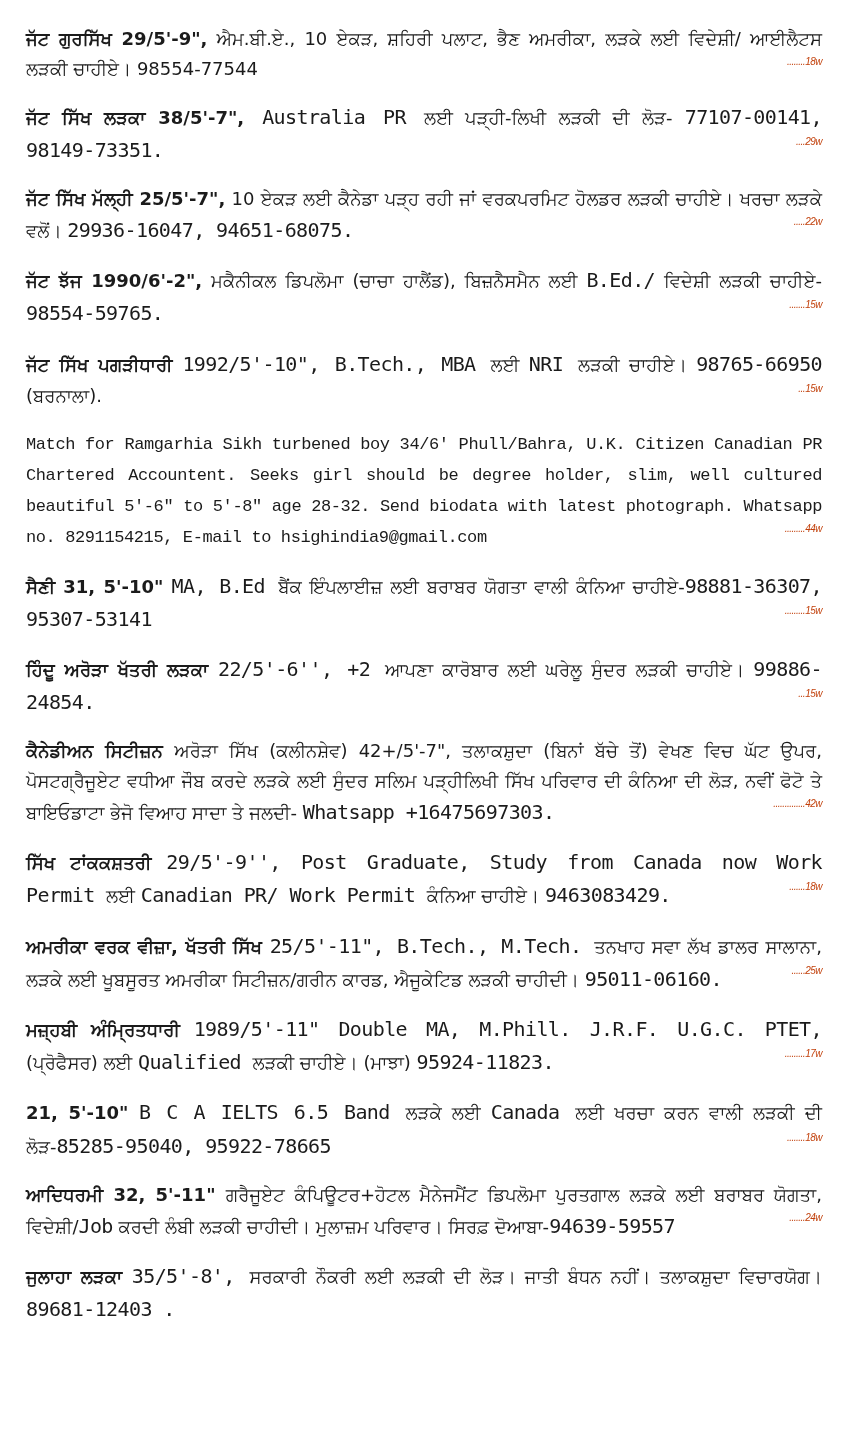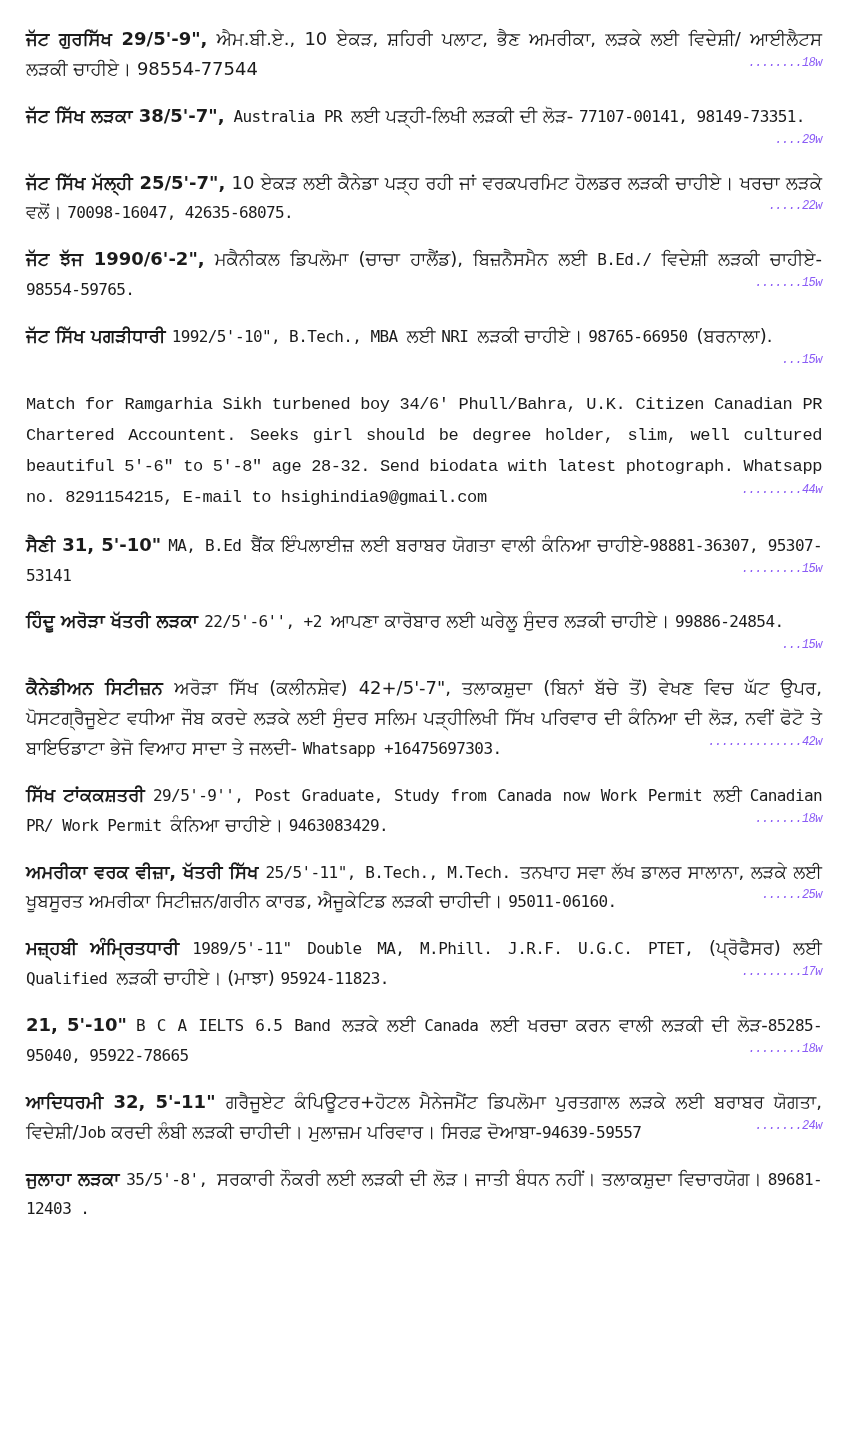--- a/index.html
+++ b/index.html
@@ -35,46 +35,46 @@
   .pb {
     font-weight: bold;
     font-family: "DejaVu Sans", sans-serif;
   }
   .p {
     font-weight: normal;
     font-family: "DejaVu Sans", sans-serif;
   }
   .en {
     font-family: "DejaVu Sans Mono", "Liberation Mono", monospace;
-    font-size: 16px;
+    font-size: 20px;
     letter-spacing: -0.6px;
   }
   .en-block {
     font-family: Liberation Mono, monospace;
     font-size: 17px;
     letter-spacing: -0.4px;
   }
   .count {
     float: right;
-    font-family: Liberation Mono, monospace;
-    font-size: 12px;
+    font-family: Liberation Sans, sans-serif;
+    font-size: 10px;
     font-style: italic;
     letter-spacing: -0.5px;
-    color: #8b5cf6;
+    color: #c2410c;
     margin-left: 14px;
   }
 </style>
 </head>
 <body>
 
 <main class="page">
   <section>
       <p class="ad"><span class="seg pb">ਜੱਟ ਗੁਰਸਿੱਖ 29/5'-9",</span><span class="seg p"> ਐਮ.ਬੀ.ਏ., 10 ਏਕੜ, ਸ਼ਹਿਰੀ ਪਲਾਟ, ਭੈਣ ਅਮਰੀਕਾ, ਲੜਕੇ ਲਈ ਵਿਦੇਸ਼ੀ/ ਆਈਲੈਟਸ ਲੜਕੀ ਚਾਹੀਏ। 98554-77544</span><span class="count">........18w</span></p>
       <p class="ad"><span class="seg pb">ਜੱਟ ਸਿੱਖ ਲੜਕਾ 38/5'-7",</span><span class="seg en"> Australia PR </span><span class="seg p">ਲਈ ਪੜ੍ਹੀ-ਲਿਖੀ ਲੜਕੀ ਦੀ ਲੋੜ- </span><span class="seg en">77107-00141,  98149-73351.</span><span class="count">....29w</span></p>
-      <p class="ad"><span class="seg pb">ਜੱਟ ਸਿੱਖ ਮੱਲ੍ਹੀ 25/5'-7",</span><span class="seg p"> 10 ਏਕੜ ਲਈ ਕੈਨੇਡਾ ਪੜ੍ਹ ਰਹੀ ਜਾਂ ਵਰਕਪਰਮਿਟ ਹੋਲਡਰ ਲੜਕੀ ਚਾਹੀਏ। ਖਰਚਾ ਲੜਕੇ ਵਲੋਂ। </span><span class="seg en">70098-16047, 42635-68075.</span><span class="count">.....22w</span></p>
+      <p class="ad"><span class="seg pb">ਜੱਟ ਸਿੱਖ ਮੱਲ੍ਹੀ 25/5'-7",</span><span class="seg p"> 10 ਏਕੜ ਲਈ ਕੈਨੇਡਾ ਪੜ੍ਹ ਰਹੀ ਜਾਂ ਵਰਕਪਰਮਿਟ ਹੋਲਡਰ ਲੜਕੀ ਚਾਹੀਏ। ਖਰਚਾ ਲੜਕੇ ਵਲੋਂ। </span><span class="seg en">29936-16047, 94651-68075.</span><span class="count">.....22w</span></p>
       <p class="ad"><span class="seg pb">ਜੱਟ ਝੱਜ 1990/6'-2",</span><span class="seg p"> ਮਕੈਨੀਕਲ ਡਿਪਲੋਮਾ (ਚਾਚਾ ਹਾਲੈਂਡ), ਬਿਜ਼ਨੈਸਮੈਨ ਲਈ </span><span class="seg en">B.Ed./</span><span class="seg p"> ਵਿਦੇਸ਼ੀ ਲੜਕੀ ਚਾਹੀਏ- </span><span class="seg en">98554-59765.</span><span class="count">.......15w</span></p>
       <p class="ad"><span class="seg pb">ਜੱਟ ਸਿੱਖ ਪਗੜੀਧਾਰੀ </span><span class="seg en">1992/5'-10", B.Tech., MBA </span><span class="seg p">ਲਈ </span><span class="seg en">NRI </span><span class="seg p">ਲੜਕੀ ਚਾਹੀਏ। </span><span class="seg en">98765-66950 </span><span class="seg p">(ਬਰਨਾਲਾ).</span><span class="count">...15w</span></p>
       <p class="ad"><span class="seg en-block">Match for Ramgarhia Sikh turbened boy 34/6' Phull/Bahra, U.K. Citizen Canadian PR Chartered Accountent. Seeks girl should be degree holder, slim, well cultured beautiful 5'-6" to 5'-8" age 28-32. Send biodata with latest photograph. Whatsapp no. 8291154215, E-mail to hsighindia9@gmail.com</span><span class="count">.........44w</span></p>
       <p class="ad"><span class="seg pb">ਸੈਣੀ 31, 5'-10" </span><span class="seg en">MA, B.Ed </span><span class="seg p">ਬੈਂਕ ਇੰਪਲਾਈਜ਼ ਲਈ ਬਰਾਬਰ ਯੋਗਤਾ ਵਾਲੀ ਕੰਨਿਆ ਚਾਹੀਏ-</span><span class="seg en">98881-36307, 95307-53141</span><span class="count">.........15w</span></p>
       <p class="ad"><span class="seg pb">ਹਿੰਦੂ ਅਰੋੜਾ ਖੱਤਰੀ ਲੜਕਾ </span><span class="seg en">22/5'-6'', +2 </span><span class="seg p">ਆਪਣਾ ਕਾਰੋਬਾਰ ਲਈ ਘਰੇਲੂ ਸੁੰਦਰ ਲੜਕੀ ਚਾਹੀਏ। </span><span class="seg en">99886-24854.</span><span class="count">...15w</span></p>
       <p class="ad"><span class="seg pb">ਕੈਨੇਡੀਅਨ ਸਿਟੀਜ਼ਨ </span><span class="seg p">ਅਰੋੜਾ ਸਿੱਖ (ਕਲੀਨਸ਼ੇਵ) 42+/5'-7", ਤਲਾਕਸ਼ੁਦਾ (ਬਿਨਾਂ ਬੱਚੇ ਤੋਂ) ਵੇਖਣ ਵਿਚ ਘੱਟ ਉਪਰ, ਪੋਸਟਗ੍ਰੈਜੂਏਟ ਵਧੀਆ ਜੌਬ ਕਰਦੇ ਲੜਕੇ ਲਈ ਸੁੰਦਰ ਸਲਿਮ ਪੜ੍ਹੀਲਿਖੀ ਸਿੱਖ ਪਰਿਵਾਰ ਦੀ ਕੰਨਿਆ ਦੀ ਲੋੜ, ਨਵੀਂ ਫੋਟੋ ਤੇ ਬਾਇਓਡਾਟਾ ਭੇਜੋ ਵਿਆਹ ਸਾਦਾ ਤੇ ਜਲਦੀ- </span><span class="seg en">Whatsapp +16475697303.</span><span class="count">..............42w</span></p>
       <p class="ad"><span class="seg pb">ਸਿੱਖ ਟਾਂਕਕਸ਼ਤਰੀ </span><span class="seg en">29/5'-9'',  Post Graduate, Study from Canada now Work Permit </span><span class="seg p">ਲਈ </span><span class="seg en">Canadian PR/ Work Permit </span><span class="seg p">ਕੰਨਿਆ ਚਾਹੀਏ। </span><span class="seg en">9463083429.</span><span class="count">.......18w</span></p>
       <p class="ad"><span class="seg pb">ਅਮਰੀਕਾ ਵਰਕ ਵੀਜ਼ਾ, ਖੱਤਰੀ ਸਿੱਖ </span><span class="seg en">25/5'-11",  B.Tech., M.Tech. </span><span class="seg p">ਤਨਖਾਹ ਸਵਾ ਲੱਖ ਡਾਲਰ ਸਾਲਾਨਾ, ਲੜਕੇ ਲਈ ਖੂਬਸੂਰਤ ਅਮਰੀਕਾ ਸਿਟੀਜ਼ਨ/ਗਰੀਨ ਕਾਰਡ, ਐਜੂਕੇਟਿਡ ਲੜਕੀ ਚਾਹੀਦੀ। </span><span class="seg en">95011-06160.</span><span class="count">......25w</span></p>
       <p class="ad"><span class="seg pb">ਮਜ਼੍ਹਬੀ ਅੰਮ੍ਰਿਤਧਾਰੀ </span><span class="seg en">1989/5'-11"  Double MA, M.Phill. J.R.F. U.G.C. PTET, </span><span class="seg p">(ਪ੍ਰੋਫੈਸਰ) ਲਈ </span><span class="seg en">Qualified </span><span class="seg p">ਲੜਕੀ ਚਾਹੀਏ। (ਮਾਝਾ) </span><span class="seg en">95924-11823.</span><span class="count">.........17w</span></p>
       <p class="ad"><span class="seg pb">21, 5'-10" </span><span class="seg en">B C A IELTS 6.5 Band </span><span class="seg p">ਲੜਕੇ ਲਈ </span><span class="seg en">Canada </span><span class="seg p">ਲਈ ਖਰਚਾ ਕਰਨ ਵਾਲੀ ਲੜਕੀ ਦੀ ਲੋੜ-</span><span class="seg en">85285-95040, 95922-78665</span><span class="count">........18w</span></p>

